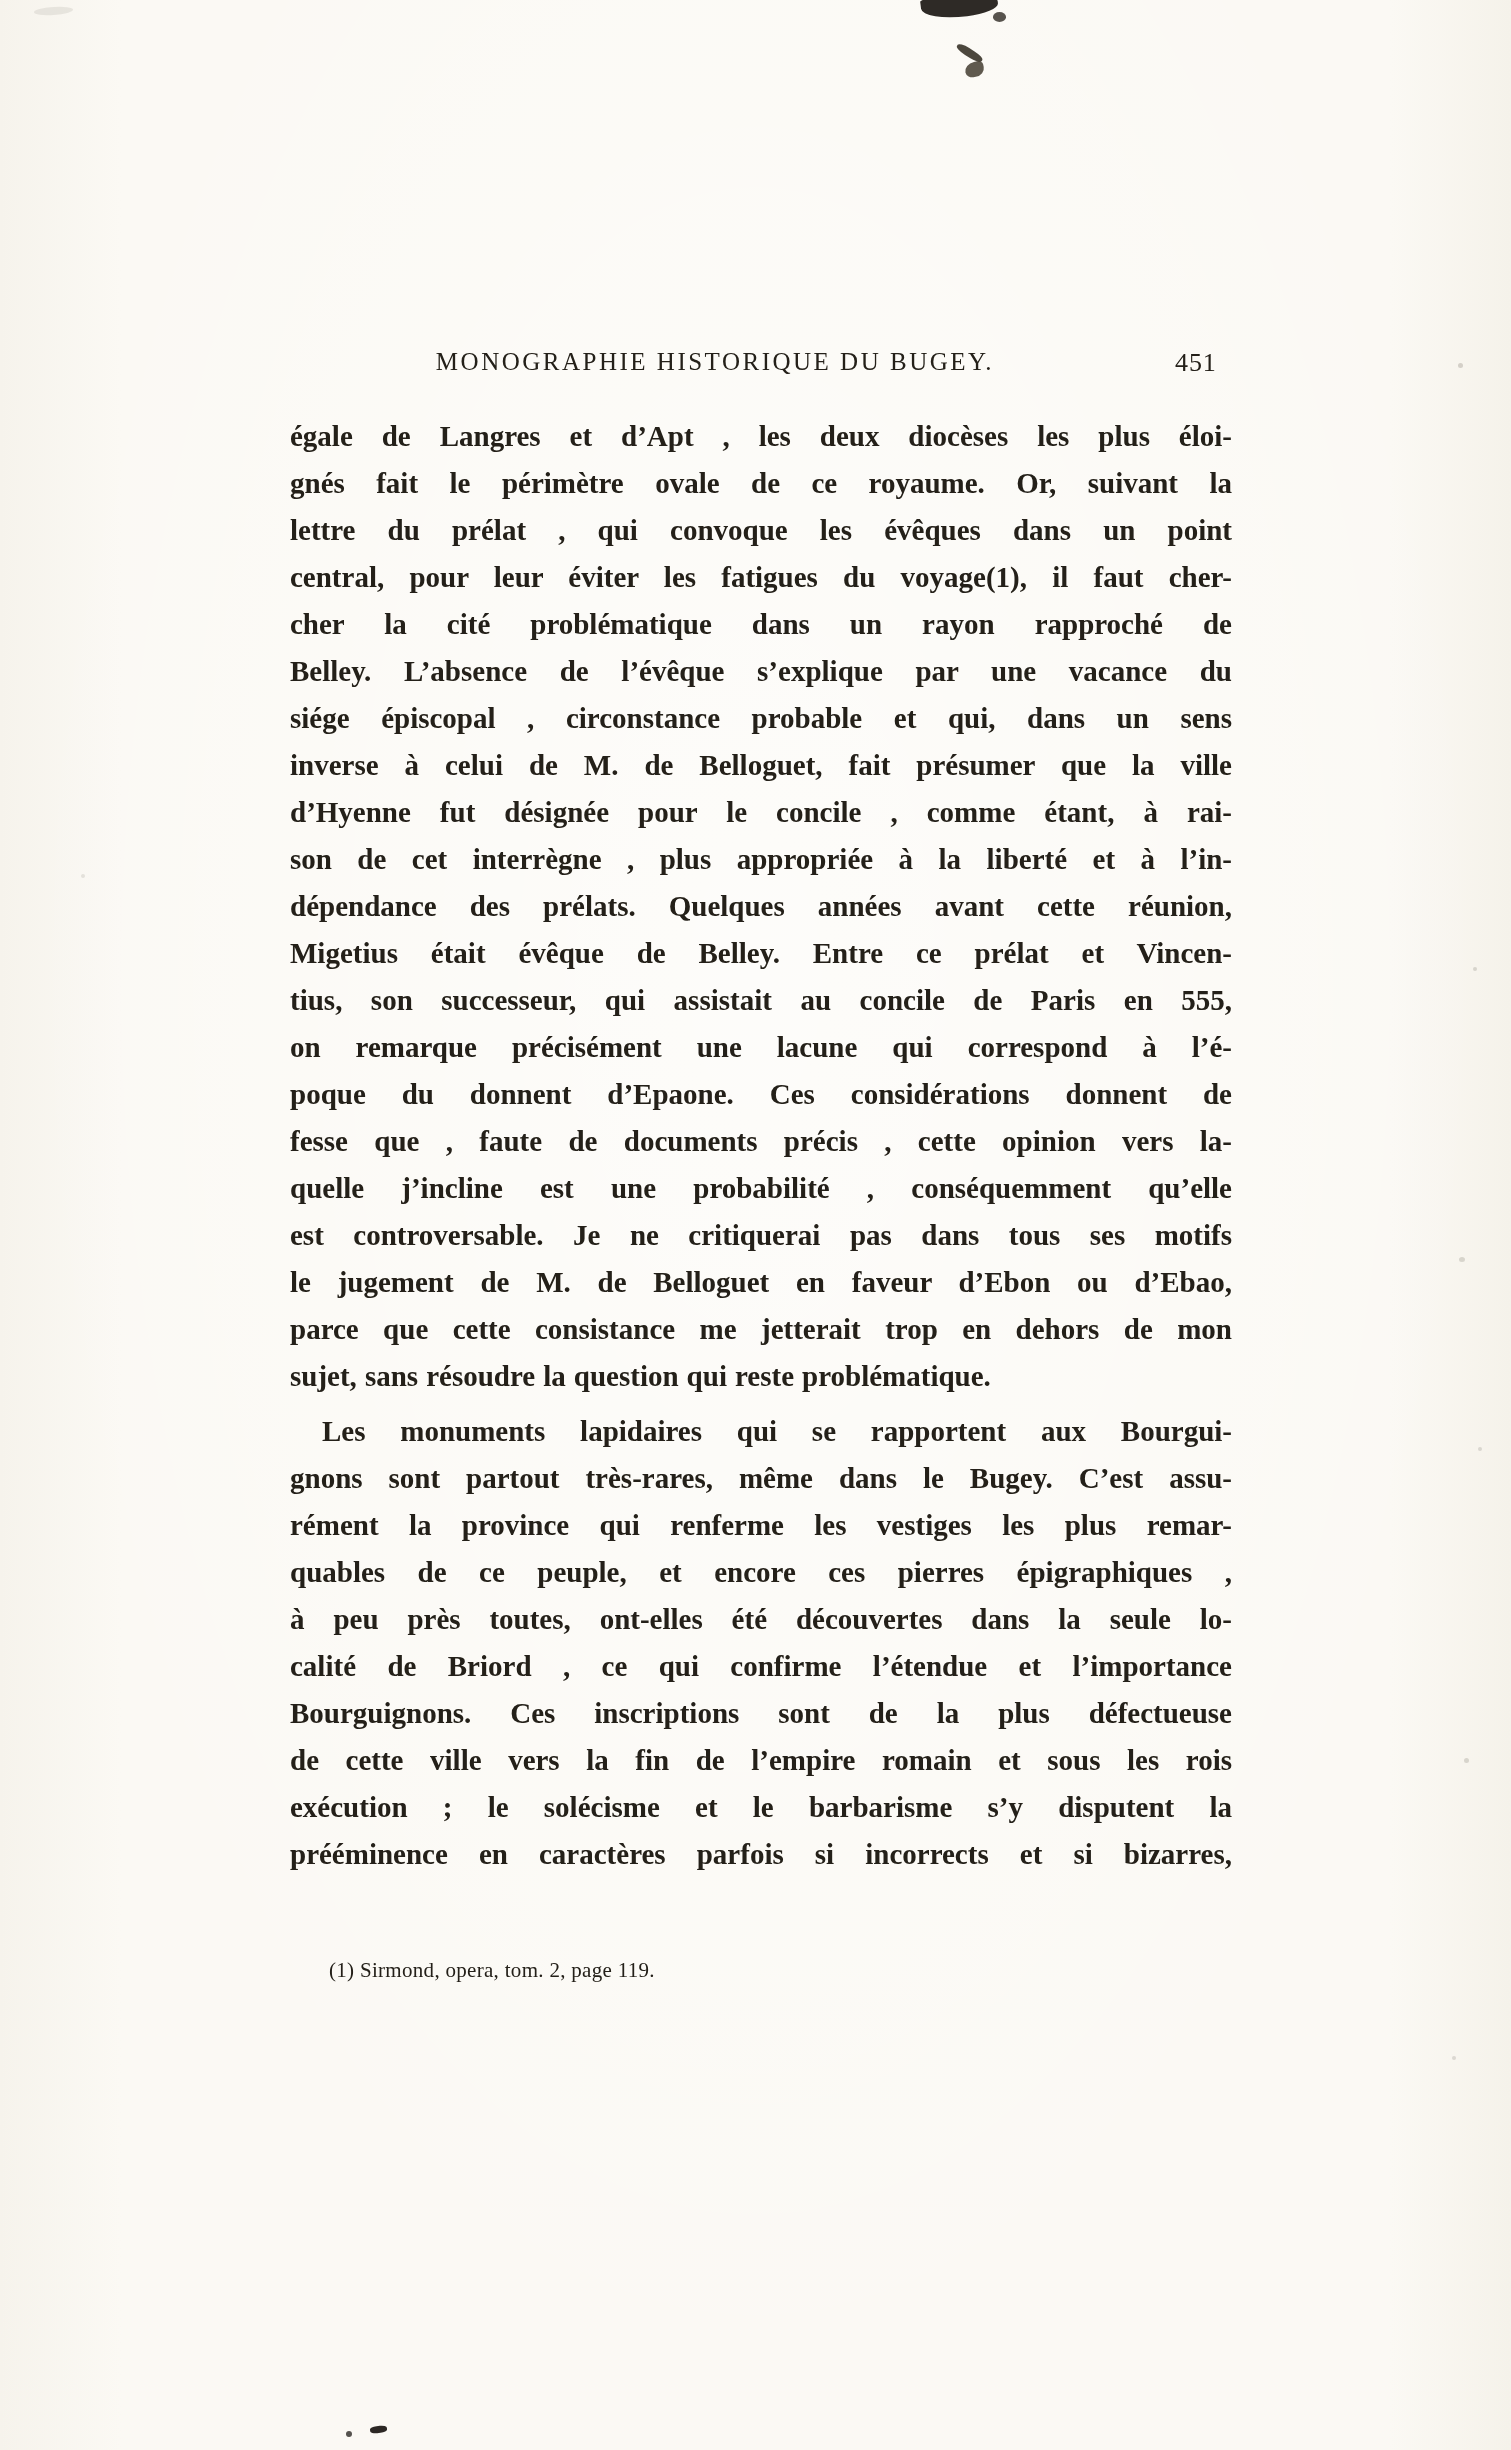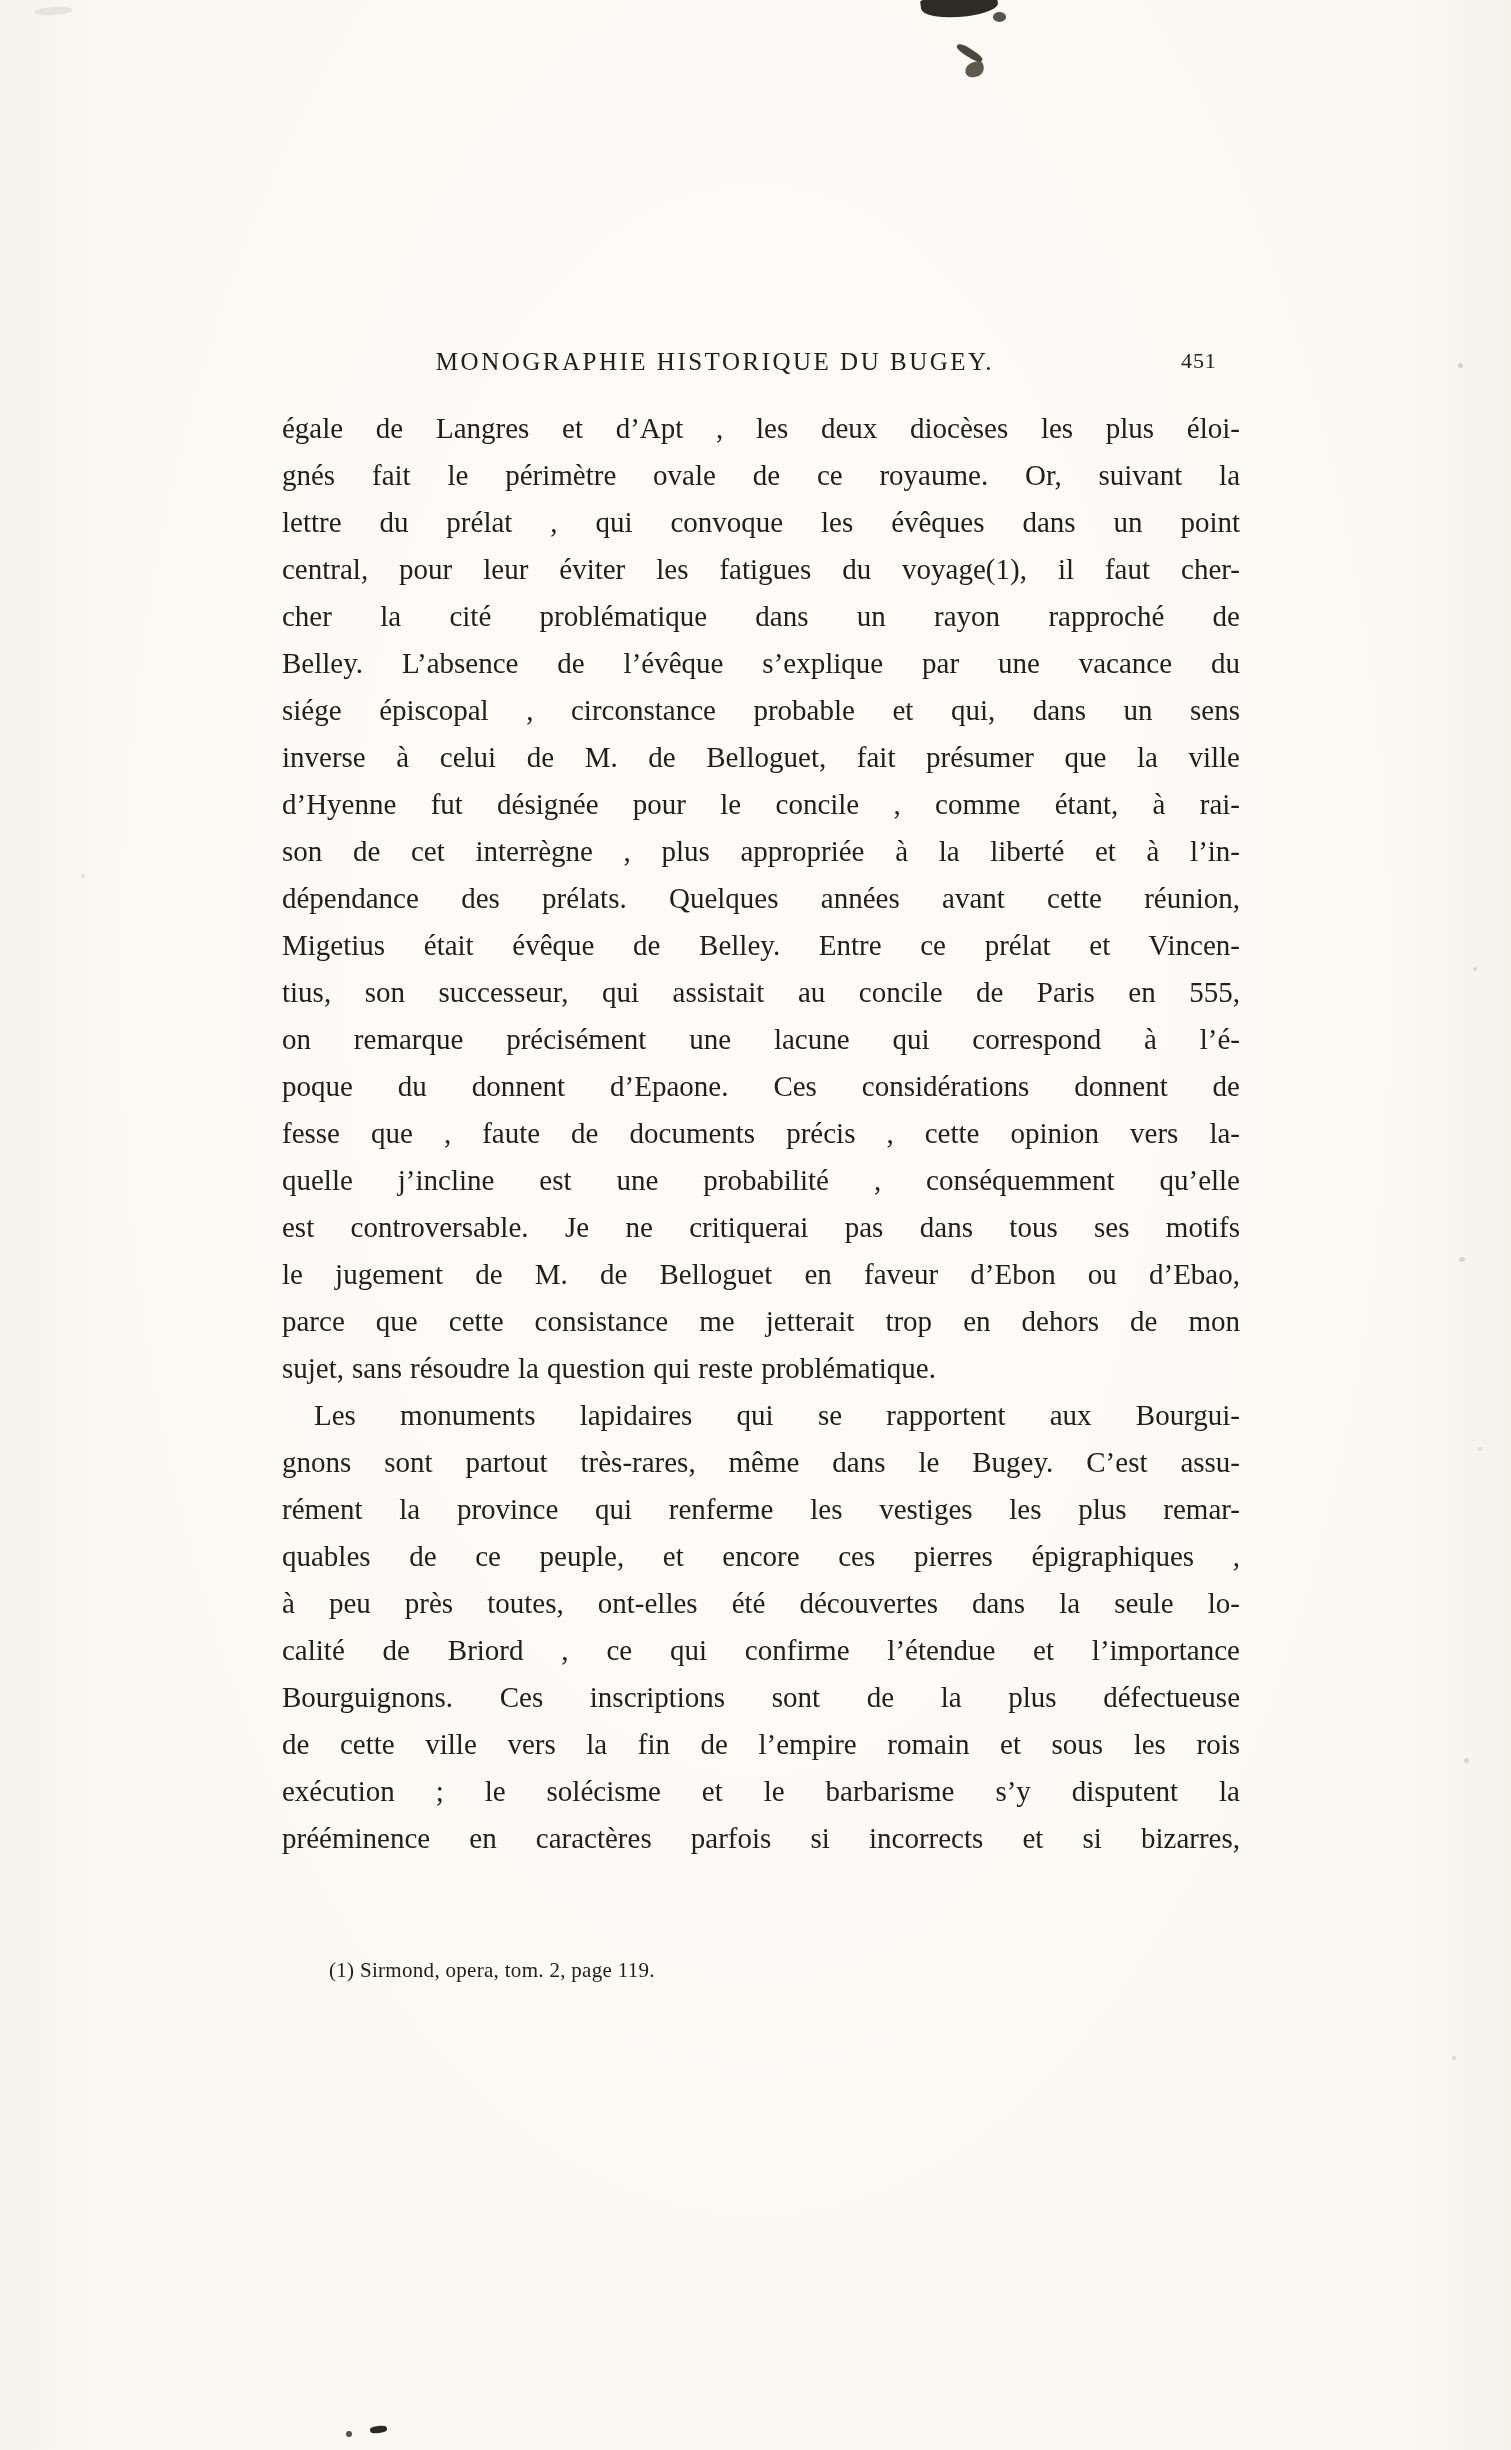--- a/index.html
+++ b/index.html
@@ -32,32 +32,32 @@
     text-align: center;
     font-size: 25px;
     letter-spacing: 2.5px;
     color: var(--ink, #2b2620);
     white-space: nowrap;
   }
   .page-number {
     position: absolute;
     right: 23.5px;
     top: 0;
-    font-size: 22px;
+    font-size: 26px;
     letter-spacing: 0.8px;
   }
   .body-text {
     position: absolute;
     top: 405px;
     left: 282px;
     width: 958px;
     font-size: 29px;
     line-height: 47px;
   }
-  .paragraph { margin: 0; }
+  .paragraph { margin: 8px; font-weight: bold; }
   .line {
     text-align: justify;
     text-align-last: justify;
     height: 47px;
     overflow: hidden;
     word-spacing: 0.8px;
   }
   .line.indent { text-indent: 32px; }
   .line.no-justify { text-align-last: left; }
   .footnote {

